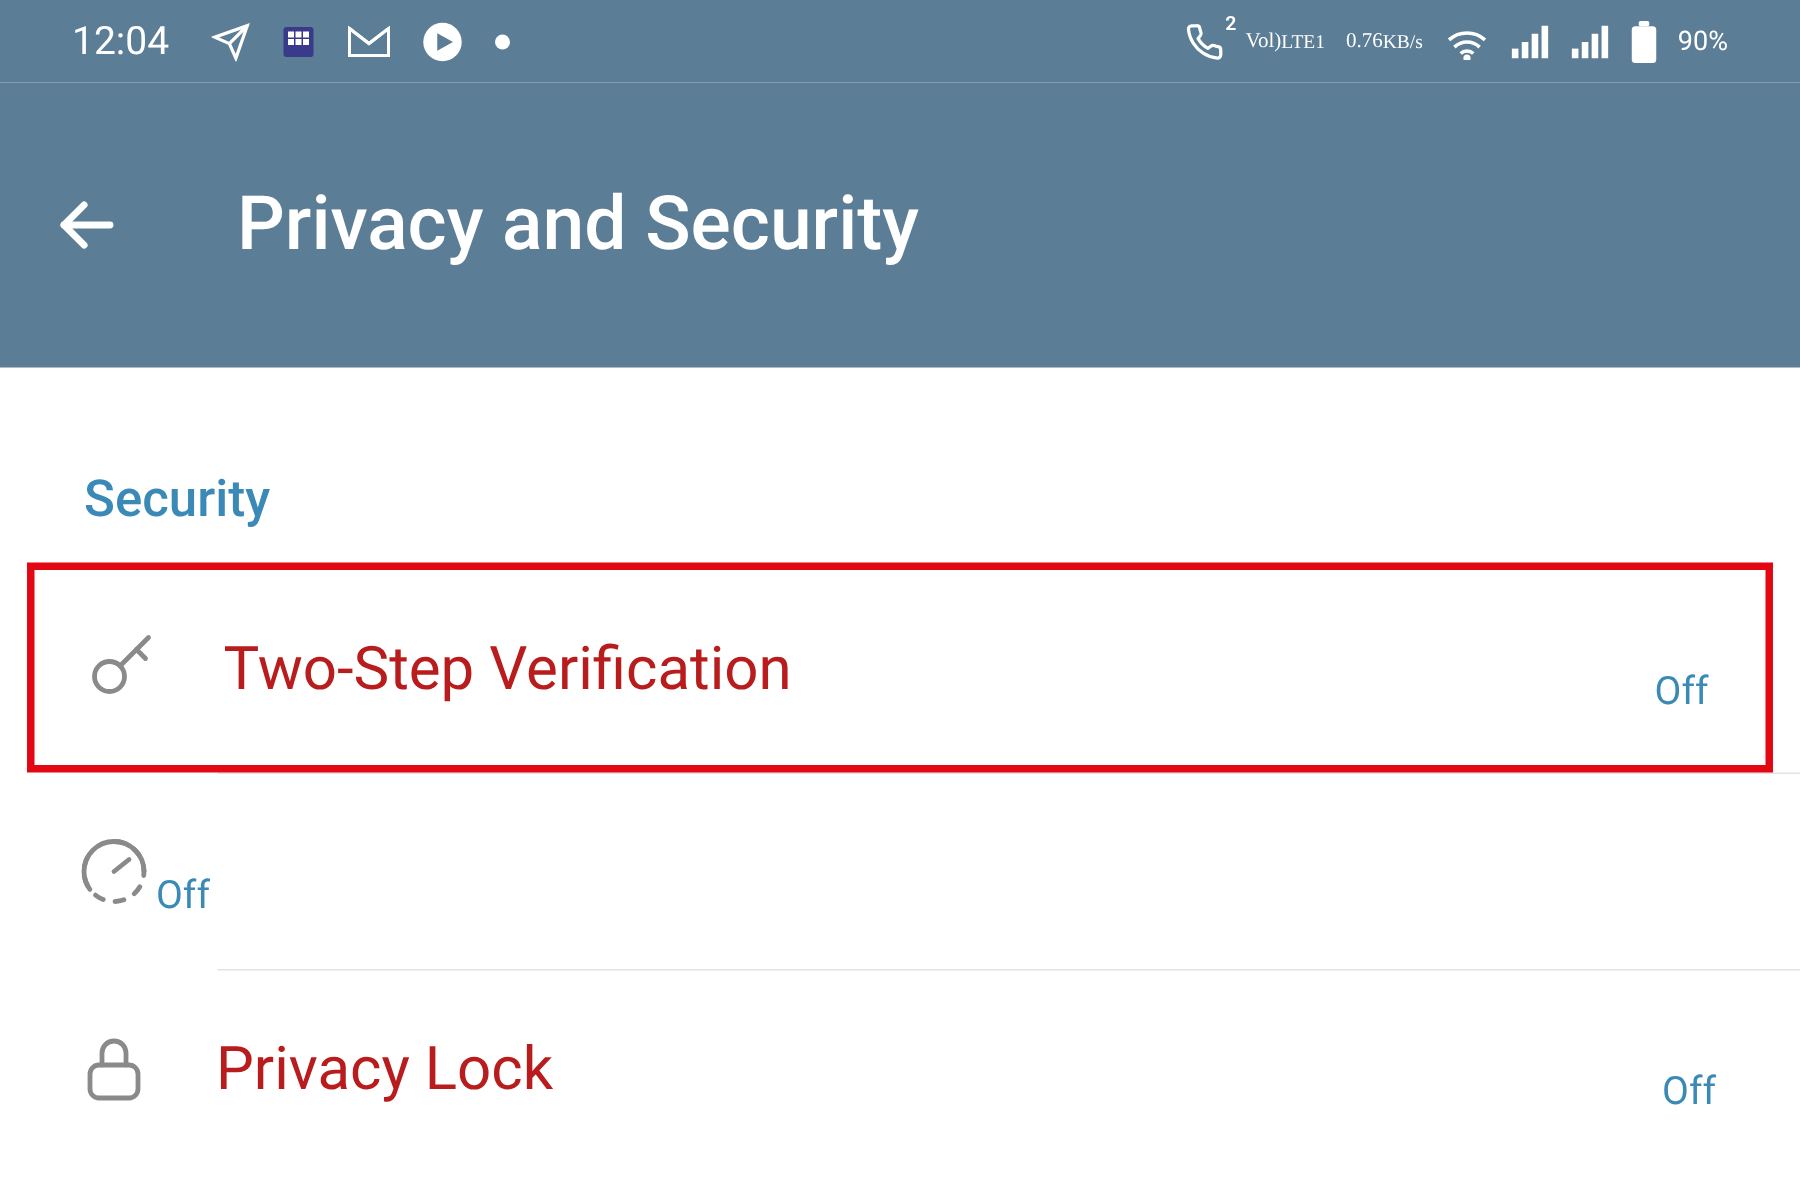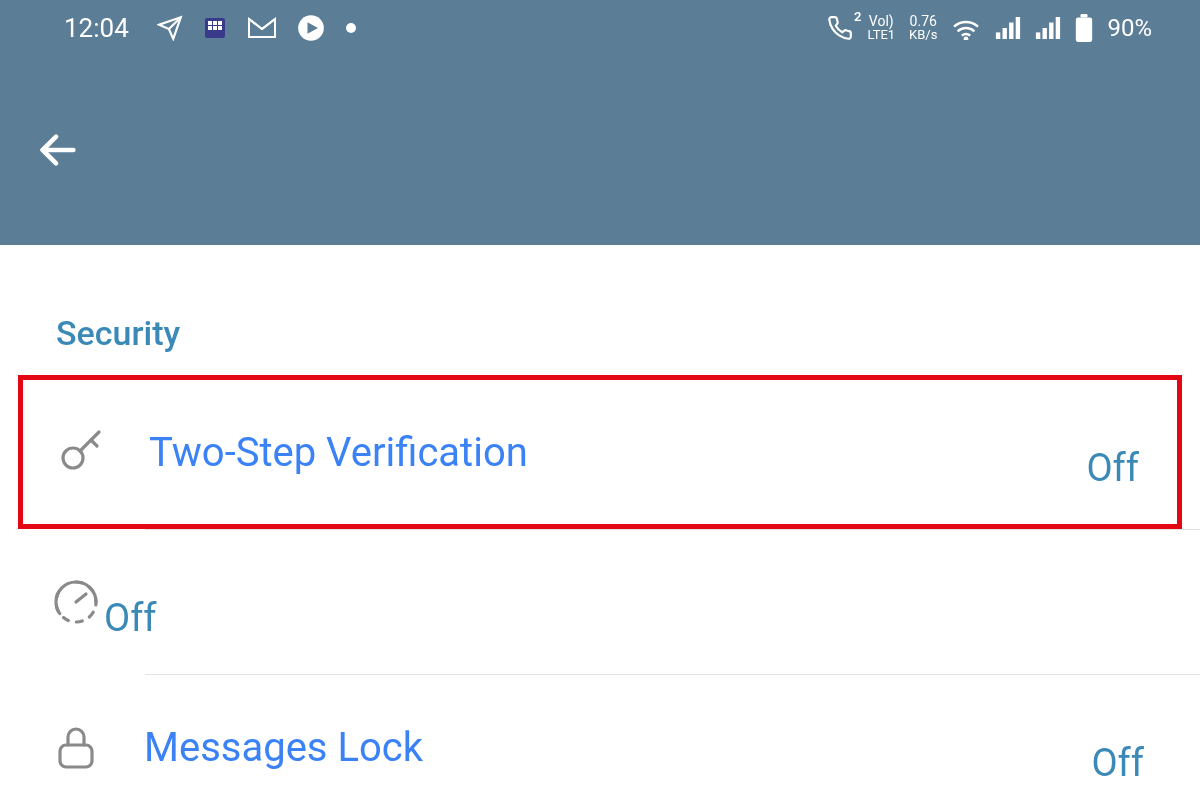--- a/index.html
+++ b/index.html
@@ -10,24 +10,24 @@
       background: #5b7d96;
       color: #ffffff;
       display: flex;
       align-items: center;
       justify-content: space-between;
       padding: 0 48px;
       font-size: 24px;
       font-weight: 400;
     }
     .status-left { display: flex; align-items: center; gap: 20px; }
-    .status-left .time { font-size: 26px; margin-right: 8px; margin-left: 16px; }
+    .status-left .time { font-size: 26px; margin-right: 8px; }
     .status-right { display: flex; align-items: center; gap: 14px; }
     .status-icon { display: inline-flex; align-items: center; justify-content: center; }
-    .status-small-stack { display: flex; flex-direction: column; align-items: center; line-height: 1; font-size: 15px; }
+    .status-small-stack { display: flex; flex-direction: row; align-items: center; line-height: 1; font-size: 15px; font-family: Liberation Serif, serif; }
     .status-small-stack .top { font-size: 14px; }
     .status-small-stack .bot { font-size: 13px; }
     
     .app-bar {
       height: 190px;
       background: #5b7d96;
       color: #ffffff;
       display: flex;
       align-items: center;
       padding: 0 28px;
@@ -59,26 +59,26 @@
       position: relative;
     }
     .row-icon {
       width: 56px; height: 56px;
       display: flex; align-items: center; justify-content: center;
       color: #868686;
       flex-shrink: 0;
     }
     .row-label {
       font-size: 40px;
-      color: #3b82f6;
+      color: #b91c1c;
       flex: 1;
       margin-left: 40px;
     }
     .row-value {
-      font-size: 38px;
+      font-size: 26px;
       color: #3a89b6;
       margin-top: 32px;
     }
     .row-divider {
       height: 1px;
       background: #e3e3e3;
       margin-left: 145px;
     }
     .highlight {
       border: 5px solid #e30613;
@@ -166,31 +166,32 @@
           <rect x="12" y="5" width="4" height="15"></rect>
           <rect x="18" y="0" width="4" height="20"></rect>
         </svg>
     </span>
     <span class="status-icon">
       <svg width="18" height="28" viewBox="0 0 14 24" fill="#ffffff">
           <rect x="4" y="0" width="6" height="3" rx="1"></rect>
           <rect x="0" y="3" width="14" height="21" rx="2"></rect>
         </svg>
     </span>
-    <span style="font-size:24px;">90%</span>
+    <span style="font-size:18px;">90%</span>
   </div>
 </div>
 
 <div class="app-bar">
   <div class="back-button">
     <svg width="46" height="46" viewBox="0 0 24 24" fill="none" stroke="#ffffff" stroke-width="2.4" stroke-linecap="round" stroke-linejoin="round">
         <line x1="20" y1="12" x2="4" y2="12"></line>
         <polyline points="11 19 4 12 11 5"></polyline>
       </svg>
   </div>
+  <div class="app-title">Privacy and Security</div>
 </div>
 
 <div class="section-header">Security</div>
 
 <div class="settings-list">
 
   <div class="settings-row highlight">
     <span class="row-icon">
       <svg width="48" height="48" viewBox="0 0 24 24" fill="none" stroke="#8a8a8a" stroke-width="1.6" stroke-linecap="round" stroke-linejoin="round">
           <circle cx="8" cy="15" r="5"></circle>
@@ -217,17 +218,17 @@
 
   <div class="row-divider"></div>
 
   <div class="settings-row">
     <span class="row-icon">
       <svg width="48" height="48" viewBox="0 0 24 24" fill="none" stroke="#8a8a8a" stroke-width="1.6" stroke-linecap="round" stroke-linejoin="round">
           <rect x="4" y="11" width="16" height="11" rx="3"></rect>
           <path d="M8 11 V7 a4 4 0 0 1 8 0 v4"></path>
         </svg>
     </span>
-    <span class="row-label">Messages Lock</span>
+    <span class="row-label">Privacy Lock</span>
     <span class="row-value">Off</span>
   </div>
 
 </div>
 
 </body></html>

